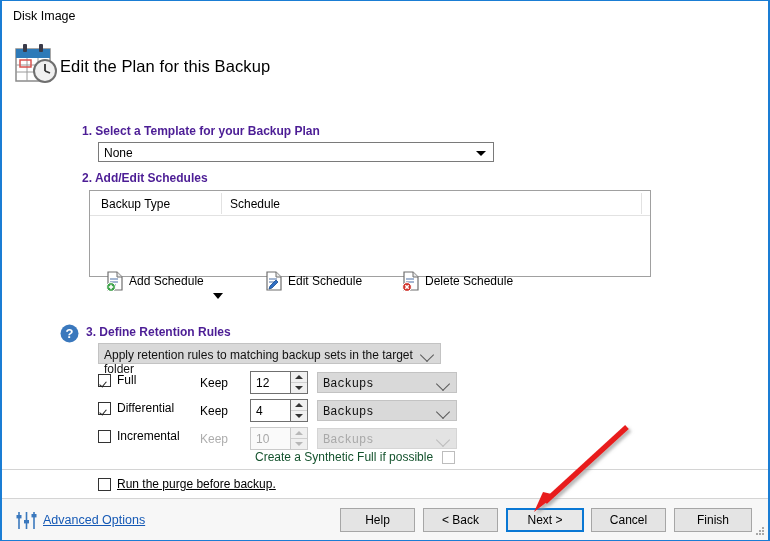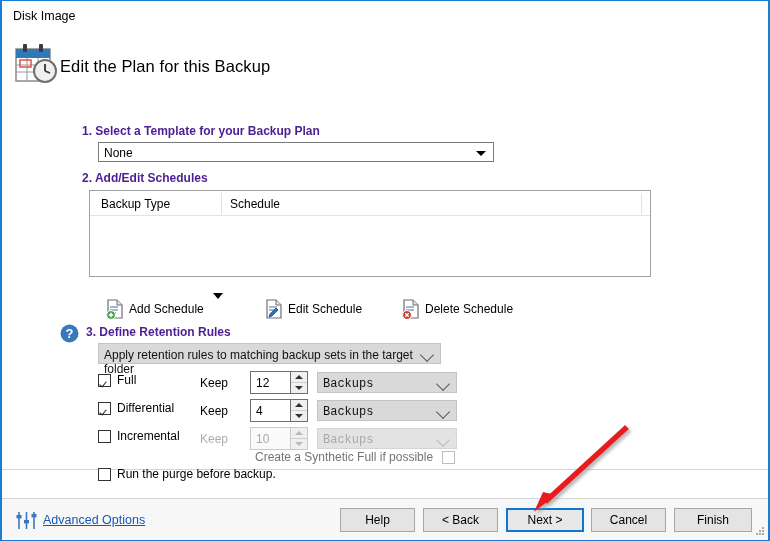--- a/index.html
+++ b/index.html
@@ -112,21 +112,21 @@
   #sched-head .th.c2 { left: 140px; }
   #sched-head .vline {
     position: absolute;
     top: 2px; height: 21px;
     width: 1px;
     background: #e2e2e2;
   }
   
   .sched-btn {
     position: absolute;
-    top: 264px;
+    top: 236px;
     height: 26px;
     display: flex;
     align-items: center;
     gap: 5px;
     font-size: 12px;
     text-align: center;
   }
   .doc-icon { width: 18px; height: 20px; display: block; }
   #add-dd-tri {
     position: absolute;
@@ -253,21 +253,21 @@
   .unit-combo.disabled .chev {
     border-right-color: #bcbcbc;
     border-bottom-color: #bcbcbc;
   }
   
   #synthetic-row {
     position: absolute;
     left: 253px; top: 418px;
     display: flex; align-items: center; gap: 9px;
   }
-  #synthetic-row .lbl { font-size: 12px; color: #737373; }
+  #synthetic-row .lbl { font-size: 12px; color: #14532d; }
   
   #sep-line {
     position: absolute;
     left: 0; top: 437px;
     width: 766px; height: 1px;
     background: #d4d4d4;
   }
   
   .purge-row {
     position: absolute;
@@ -509,21 +509,21 @@
       </div>
     </div>
 
     <div id="synthetic-row">
       <span class="lbl">Create a Synthetic Full if possible</span>
       <span class="cbox disabled"></span>
     </div>
 
     <div id="sep-line"></div>
 
-    <div class="purge-row" style="top:435px;">
+    <div class="purge-row" style="top:445px;text-decoration:underline;">
       <span class="cbox"></span>
       <span>Run the purge before backup.</span>
     </div>
 
     <div class="purge-row" style="top:470px;">
       <span class="cbox checked"></span>
       <span>Purge the oldest backup set(s) if less than</span>
       <span class="spin" style="position:relative; width:55px; margin-left:9px;">
         <span class="num">5</span>
         <span class="btns">

